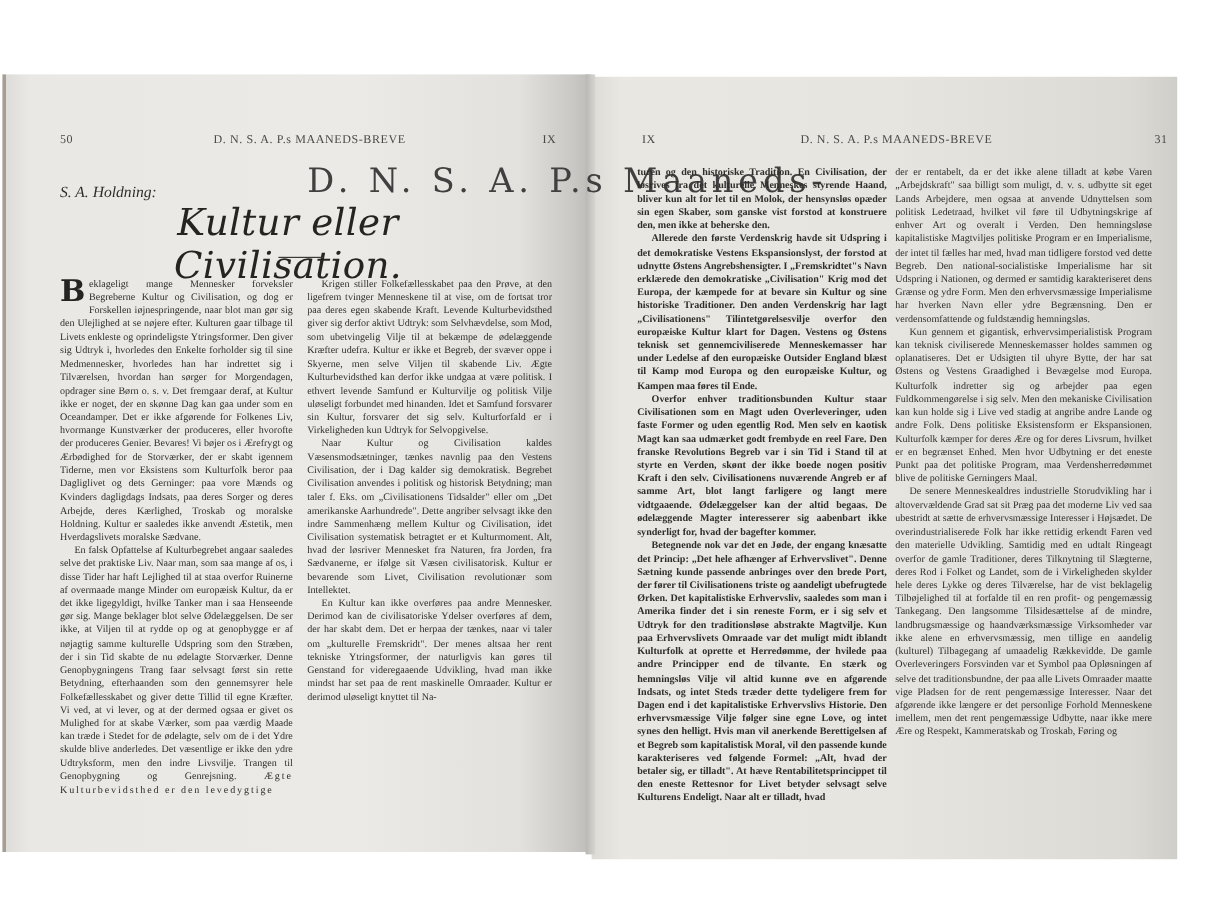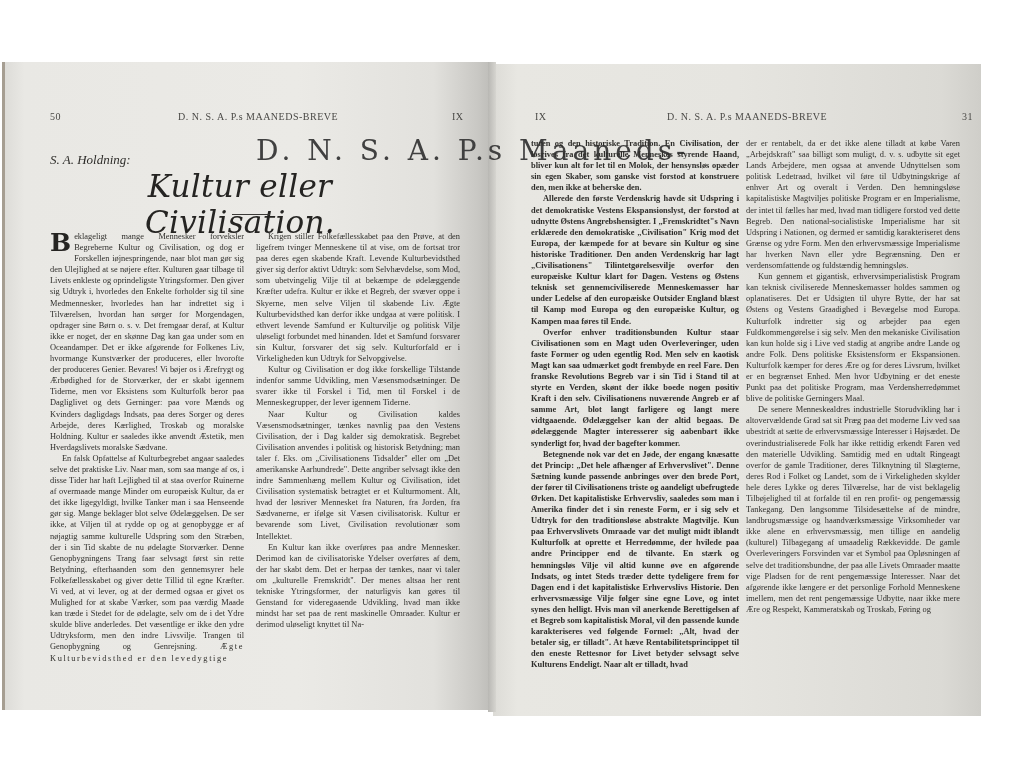--- a/index.html
+++ b/index.html
@@ -35,21 +35,20 @@
 <div class="title">Kultur eller Civilisation.</div>
 <div class="title-rule"></div>
 
 <div class="col" style="left:50px; top:231px; width:194px;">
   <p class="first"><span class="dropcap">B</span><span>eklageligt mange Mennesker forveksler Begreberne Kultur og Civilisation, og dog er Forskellen iøjnespringende, naar blot man gør sig den Ulejlighed at se nøjere efter. Kulturen gaar tilbage til Livets enkleste og oprindeligste Ytringsformer. Den giver sig Udtryk i, hvorledes den Enkelte forholder sig til sine Medmennesker, hvorledes han har indrettet sig i Tilværelsen, hvordan han sørger for Morgendagen, opdrager sine Børn o. s. v. Det fremgaar deraf, at Kultur ikke er noget, der en skønne Dag kan gaa under som en Oceandamper. Det er ikke afgørende for Folkenes Liv, hvormange Kunstværker der produceres, eller hvorofte der produceres Genier. Bevares! Vi bøjer os i Ærefrygt og Ærbødighed for de Storværker, der er skabt igennem Tiderne, men vor Eksistens som Kulturfolk beror paa Dagliglivet og dets Gerninger: paa vore Mænds og Kvinders dagligdags Indsats, paa deres Sorger og deres Arbejde, deres Kærlighed, Troskab og moralske Holdning. Kultur er saaledes ikke anvendt Æstetik, men Hverdagslivets moralske Sædvane.</span></p>
   <p><span>En falsk Opfattelse af Kulturbegrebet angaar saaledes selve det praktiske Liv. Naar man, som saa mange af os, i disse Tider har haft Lejlighed til at staa overfor Ruinerne af overmaade mange Minder om europæisk Kultur, da er det ikke ligegyldigt, hvilke Tanker man i saa Henseende gør sig. Mange beklager blot selve Ødelæggelsen. De ser ikke, at Viljen til at rydde op og at genopbygge er af nøjagtig samme kulturelle Udspring som den Stræben, der i sin Tid skabte de nu ødelagte Storværker. Denne Genopbygningens Trang faar selvsagt først sin rette Betydning, efterhaanden som den gennemsyrer hele Folkefællesskabet og giver dette Tillid til egne Kræfter. Vi ved, at vi lever, og at der dermed ogsaa er givet os Mulighed for at skabe Værker, som paa værdig Maade kan træde i Stedet for de ødelagte, selv om de i det Ydre skulde blive anderledes. Det væsentlige er ikke den ydre Udtryksform, men den indre Livsvilje. Trangen til Genopbygning og Genrejsning.</span> <span class="spaced">Ægte Kulturbevidsthed er den levedygtige</span></p>
 </div>
 
 <div class="col" style="left:256px; top:231px; width:204px;">
   <p>Krigen stiller Folkefællesskabet paa den Prøve, at den ligefrem tvinger Menneskene til at vise, om de fortsat tror paa deres egen skabende Kraft. Levende Kulturbevidsthed giver sig derfor aktivt Udtryk: som Selvhævdelse, som Mod, som ubetvingelig Vilje til at bekæmpe de ødelæggende Kræfter udefra. Kultur er ikke et Begreb, der svæver oppe i Skyerne, men selve Viljen til skabende Liv. Ægte Kulturbevidsthed kan derfor ikke undgaa at være politisk. I ethvert levende Samfund er Kulturvilje og politisk Vilje uløseligt forbundet med hinanden. Idet et Samfund forsvarer sin Kultur, forsvarer det sig selv. Kulturforfald er i Virkeligheden kun Udtryk for Selvopgivelse.</p>
-  <p>Kultur og Civilisation er dog ikke forskellige Tilstande indenfor samme Udvikling, men Væsensmodsætninger. De svarer ikke til Forskel i Tid, men til Forskel i de Menneskegrupper, der lever igennem Tiderne.</p>
   <p>Naar Kultur og Civilisation kaldes Væsensmodsætninger, tænkes navnlig paa den Vestens Civilisation, der i Dag kalder sig demokratisk. Begrebet Civilisation anvendes i politisk og historisk Betydning; man taler f. Eks. om „Civilisationens Tidsalder" eller om „Det amerikanske Aarhundrede". Dette angriber selvsagt ikke den indre Sammenhæng mellem Kultur og Civilisation, idet Civilisation systematisk betragtet er et Kulturmoment. Alt, hvad der løsriver Mennesket fra Naturen, fra Jorden, fra Sædvanerne, er ifølge sit Væsen civilisatorisk. Kultur er bevarende som Livet, Civilisation revolutionær som Intellektet.</p>
   <p>En Kultur kan ikke overføres paa andre Mennesker. Derimod kan de civilisatoriske Ydelser overføres af dem, der har skabt dem. Det er herpaa der tænkes, naar vi taler om „kulturelle Fremskridt". Der menes altsaa her rent tekniske Ytringsformer, der naturligvis kan gøres til Genstand for videregaaende Udvikling, hvad man ikke mindst har set paa de rent maskinelle Omraader. Kultur er derimod uløseligt knyttet til Na-</p>
 </div>
 
 <div class="run-head" style="left:535px;">IX</div>
 <div class="run-head caps" style="left:667px;">D. N. S. A. P.s MAANEDS-BREVE</div>
 <div class="run-head" style="left:946px;margin-left:16px;">31</div>
 
 <div class="col" style="left:531px; top:138px; width:208px;font-weight:bold;">
   <p class="first">turen og den historiske Tradition. En Civilisation, der løsrives fra det kulturelle Menneskes styrende Haand, bliver kun alt for let til en Molok, der hensynsløs opæder sin egen Skaber, som ganske vist forstod at konstruere den, men ikke at beherske den.</p>

